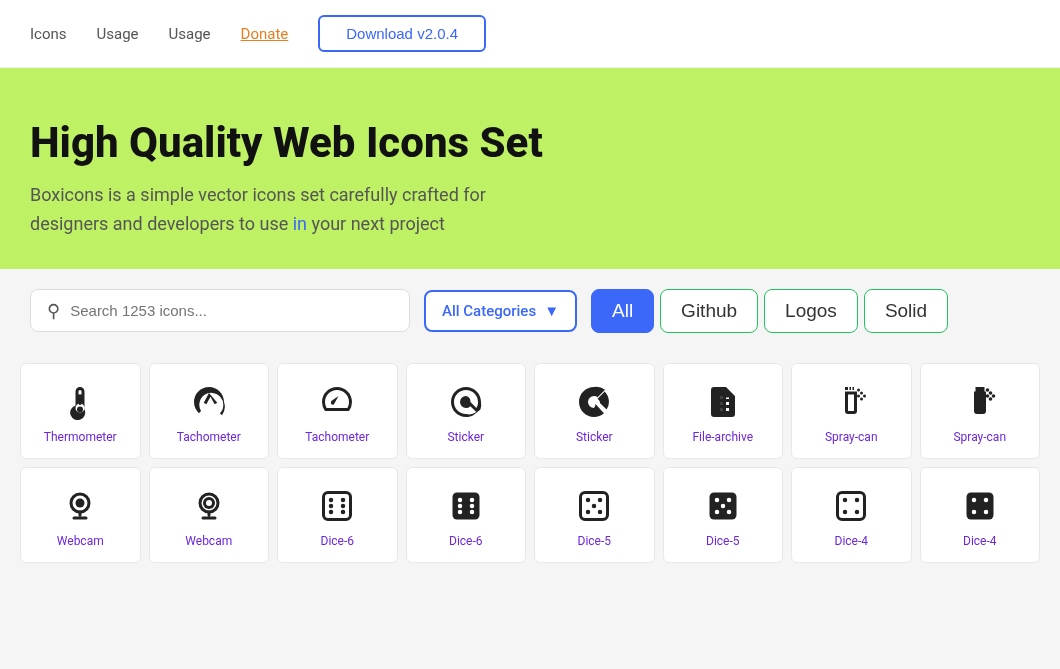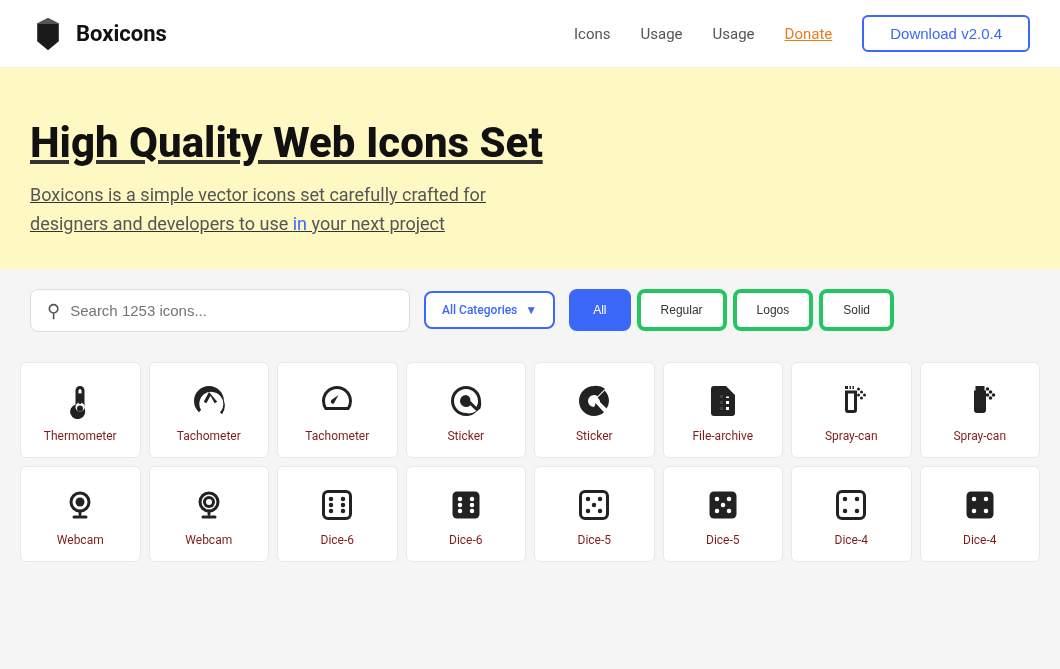--- a/index.html
+++ b/index.html
@@ -49,23 +49,22 @@
       border: 2px solid #3b68f9;
       color: #3b68f9;
       background: #fff;
       padding: 8px 26px;
       border-radius: 6px;
       font-size: 15px;
       cursor: pointer;
       font-weight: 500;
     }
     .hero {
-      background: #fef9c3;
+      background: #bef264;
       padding: 50px 30px 30px;
-      text-decoration: underline;
     }
     .hero h1 {
       font-size: 42px;
       font-weight: 800;
       color: #111;
       margin-bottom: 14px;
     }
     .hero p {
       font-size: 18px;
       color: #555;
@@ -105,35 +104,35 @@
       color: #555;
     }
     .category-select {
       display: flex;
       align-items: center;
       gap: 8px;
       background: #fff;
       border: 2px solid #3b68f9;
       border-radius: 8px;
       padding: 10px 16px;
-      font-size: 12px;
+      font-size: 15px;
       color: #3b68f9;
       cursor: pointer;
       font-weight: 500;
     }
     .filter-tabs {
       display: flex;
       gap: 6px;
     }
     .filter-tab {
       padding: 10px 20px;
       border-radius: 8px;
-      border: 4px solid #22c55e;
-      background: #fff;
-      font-size: 12px;
+      border: 1px solid #22c55e;
+      background: #fff;
+      font-size: 19px;
       cursor: pointer;
       color: #333;
       font-weight: 500;
     }
     .filter-tab.active {
       background: #3b68f9;
       color: #fff;
       border-color: #3b68f9;
     }
     .icons-grid {
@@ -151,41 +150,34 @@
       align-items: center;
       justify-content: center;
       padding: 20px 10px 14px;
       gap: 10px;
       margin: 4px;
       border-radius: 6px;
       cursor: pointer;
     }
     .icon-label {
       font-size: 12px;
-      color: #7f1d1d;
+      color: #6d28d9;
       text-align: center;
     }
     
     .svg-icon {
       width: 36px;
       height: 36px;
       fill: #222;
     }
   </style>
 </head>
 <body>
 
 <header>
-  <div class="logo-area">
-    <svg class="logo-icon" viewBox="0 0 40 40" fill="none" xmlns="http://www.w3.org/2000/svg">
-      <polygon points="8,8 32,8 32,28 20,38 8,28" fill="#1a1a1a"></polygon>
-      <polygon points="8,8 20,2 32,8" fill="#555"></polygon>
-    </svg>
-    <span class="logo-text">Boxicons</span>
-  </div>
   <nav>
     <a href="#">Icons</a>
     <a href="#">Usage</a>
     <a href="#">Usage</a>
     <a href="#" class="donate">Donate</a>
     <button class="download-btn">Download  v2.0.4</button>
   </nav>
 </header>
 
 <div class="hero">
@@ -199,21 +191,21 @@
   <div class="search-box">
     <span class="search-icon-glyph">⚲</span>
     <input type="text" placeholder="Search 1253 icons..." style="">
   </div>
   <div class="category-select">
     <span>All Categories</span>
     <span>▼</span>
   </div>
   <div class="filter-tabs">
     <button class="filter-tab active">All</button>
-    <button class="filter-tab">Regular</button>
+    <button class="filter-tab">Github</button>
     <button class="filter-tab">Logos</button>
     <button class="filter-tab">Solid</button>
   </div>
 </div>
 
 <div class="icons-grid">
 
   <div class="icon-card">
     <svg class="svg-icon" viewBox="0 0 24 24">
       <path d="M12 2a3 3 0 0 0-3 3v9.27A5 5 0 1 0 15 17V5a3 3 0 0 0-3-3zm0 2a1 1 0 0 1 1 1v2h-2V5a1 1 0 0 1 1-1zm0 15a3 3 0 1 1 0-6 3 3 0 0 1 0 6z"></path>

